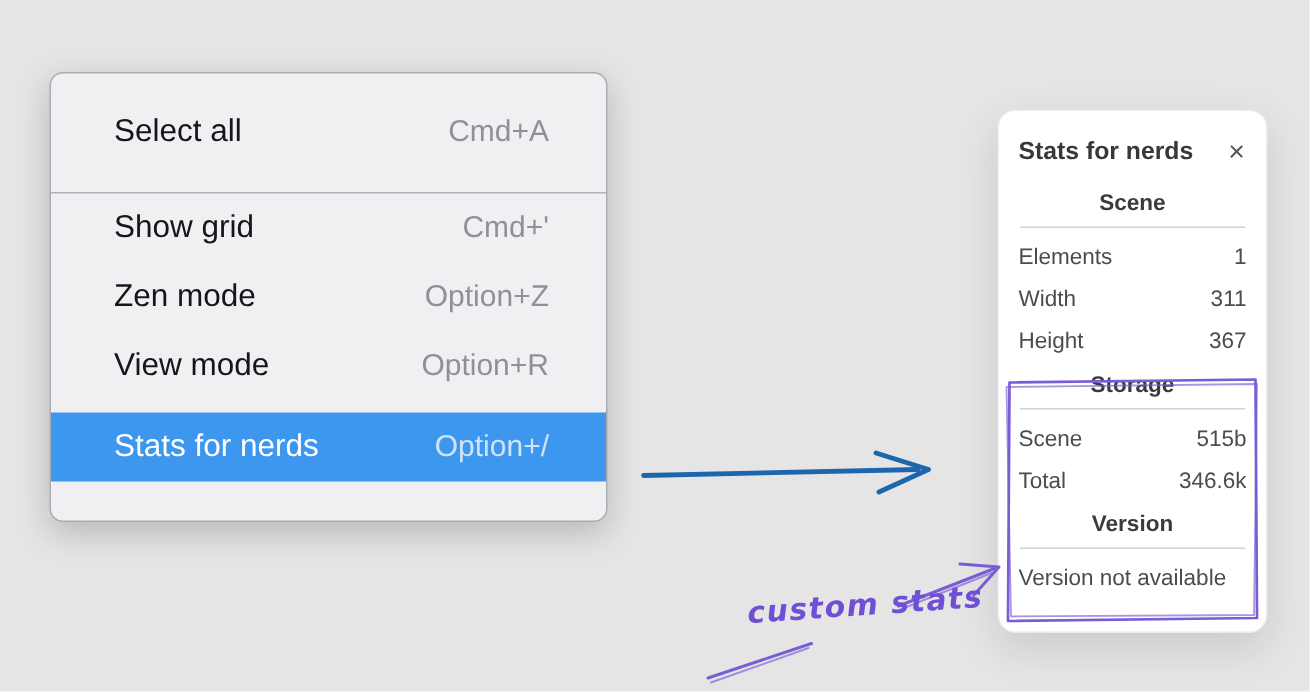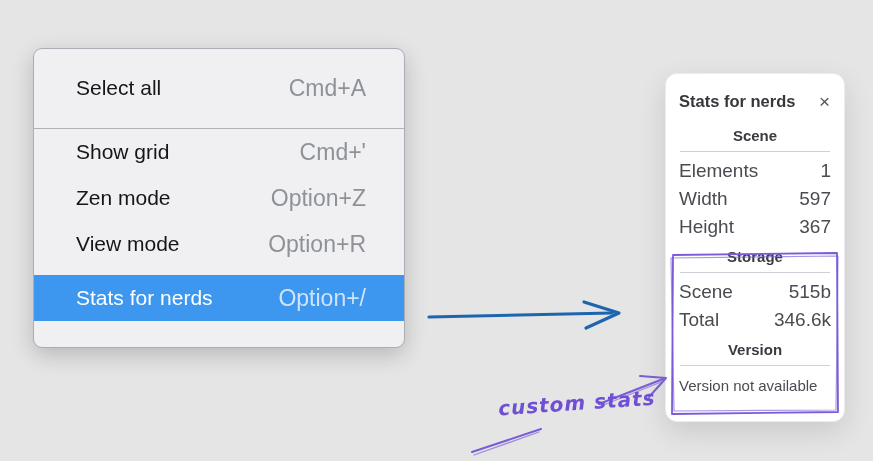--- a/index.html
+++ b/index.html
@@ -27,21 +27,21 @@
   .menu-group-top { padding-top: 16px; padding-bottom: 17px; }
   .menu-group-bottom { border-top: 1px solid #aeb2b9; padding-top: 0; padding-bottom: 14px; }
   .menu-item {
     height: 46px;
     display: flex; align-items: center; justify-content: space-between;
     padding: 0 38px 0 42px;
     font-size: 21px;
     color: #151619;
   }
   .menu-item .shortcut {
-    font-size: 23px;
+    font-size: 20px;
     color: #8e9298;
   }
   .menu-item.selected {
     color: #ffffff;
     margin-top: 8px;
   }
   .menu-item.selected .shortcut { color: #cfe4fb; margin-left: 45px; }
 
   
   .stats-panel {
@@ -83,21 +83,21 @@
     margin-top: 4px;
   }
   .divider {
     border: none;
     border-top: 1px solid #ccd1d7;
     margin: 3px 1px 5px 1px;
   }
   .stat-row {
     display: flex; justify-content: space-between; align-items: center;
     height: 28px;
-    font-size: 19px;
+    font-size: 15px;
     color: #4a4c51;
   }
   .note-row {
     height: 28px;
     display: flex; align-items: center;
     font-size: 15px;
     color: #4a4c51;
     white-space: nowrap;
   }
 
@@ -158,21 +158,21 @@
     </div>
 
     <div class="section-header">Scene</div>
     <hr class="divider">
     <div class="stat-row">
       <span>Elements</span>
       <span>1</span>
     </div>
     <div class="stat-row">
       <span>Width</span>
-      <span>597</span>
+      <span>311</span>
     </div>
     <div class="stat-row">
       <span>Height</span>
       <span>367</span>
     </div>
 
     <div class="section-header">Storage</div>
     <hr class="divider">
     <div class="stat-row">
       <span>Scene</span>

